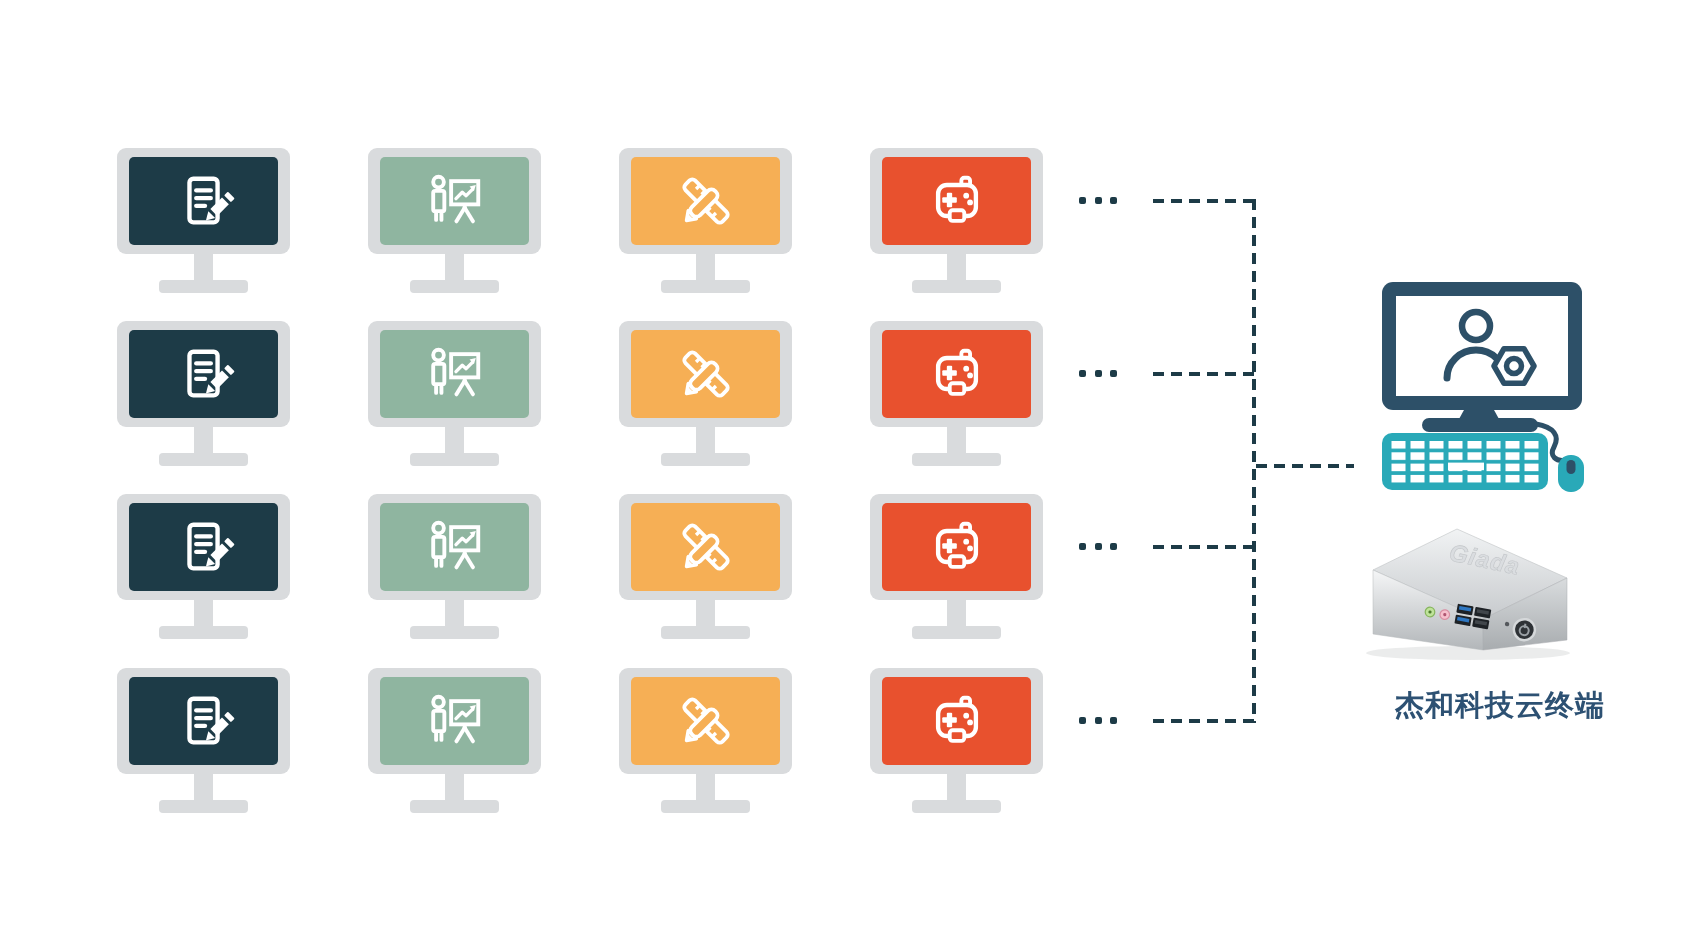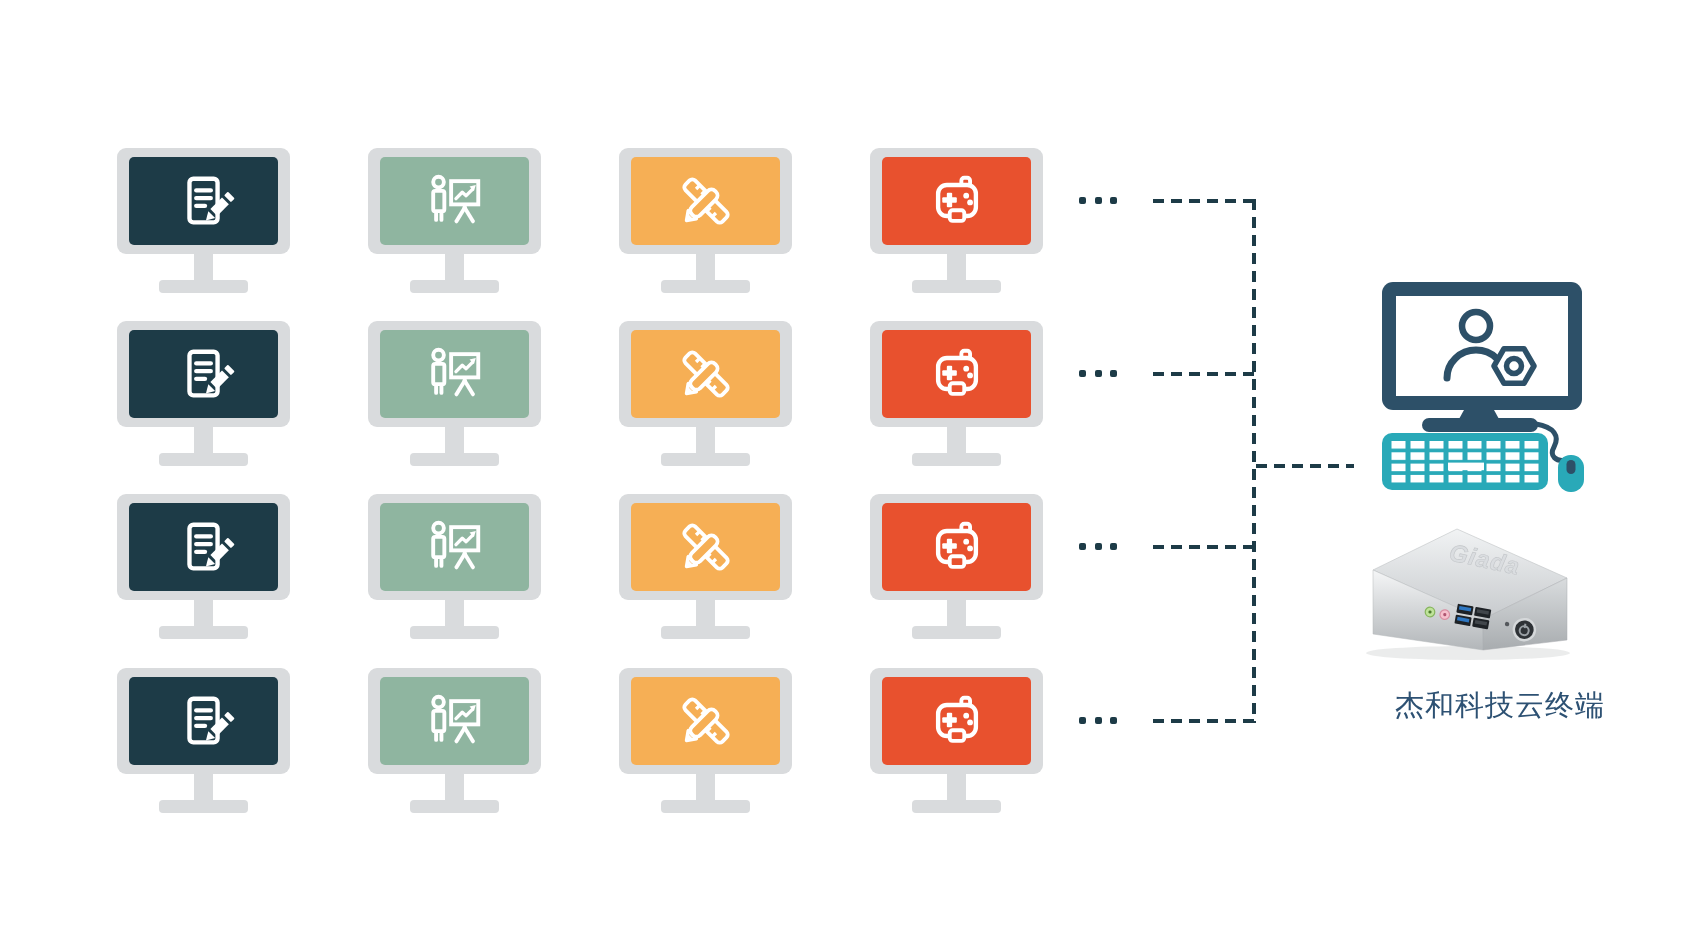--- a/index.html
+++ b/index.html
@@ -34,21 +34,21 @@
   .t1{top:199px}.t2{top:372px}.t3{top:545px}.t4{top:719px}
   .bus{position:absolute;left:1252px;top:199px;width:4px;height:524px;
        background:repeating-linear-gradient(180deg,#1d3b47 0 11px,transparent 11px 18px);}
   .branch{position:absolute;left:1256px;top:464px;width:98px;height:4px;
           background:repeating-linear-gradient(90deg,#1d3b47 0 11px,transparent 11px 18px);}
 
   
   .workstation{position:absolute;left:1376px;top:274px;width:222px;height:220px;}
   .minipc{position:absolute;left:1340px;top:498px;width:250px;height:170px;}
   .terminal-label{position:absolute;left:1385px;top:686px;width:230px;text-align:center;
-                  font-size:29px;font-weight:normal;color:#2d5173;letter-spacing:1px;white-space:nowrap;}
+                  font-size:29px;font-weight:bold;color:#2d5173;letter-spacing:1px;white-space:nowrap;}
   .hidden-defs{position:absolute;width:0;height:0;overflow:hidden;}
 </style>
 </head>
 <body>
 
 <svg class="hidden-defs" aria-hidden="true">
   <defs>
     <symbol id="i-doc" viewBox="0 0 64 64">
       <rect x="17" y="9" width="29" height="45" rx="4" fill="none" stroke="#fff" stroke-width="4.5"></rect>
       <line x1="24" y1="21" x2="39" y2="21" stroke="#fff" stroke-width="4.5" stroke-linecap="round"></line>

